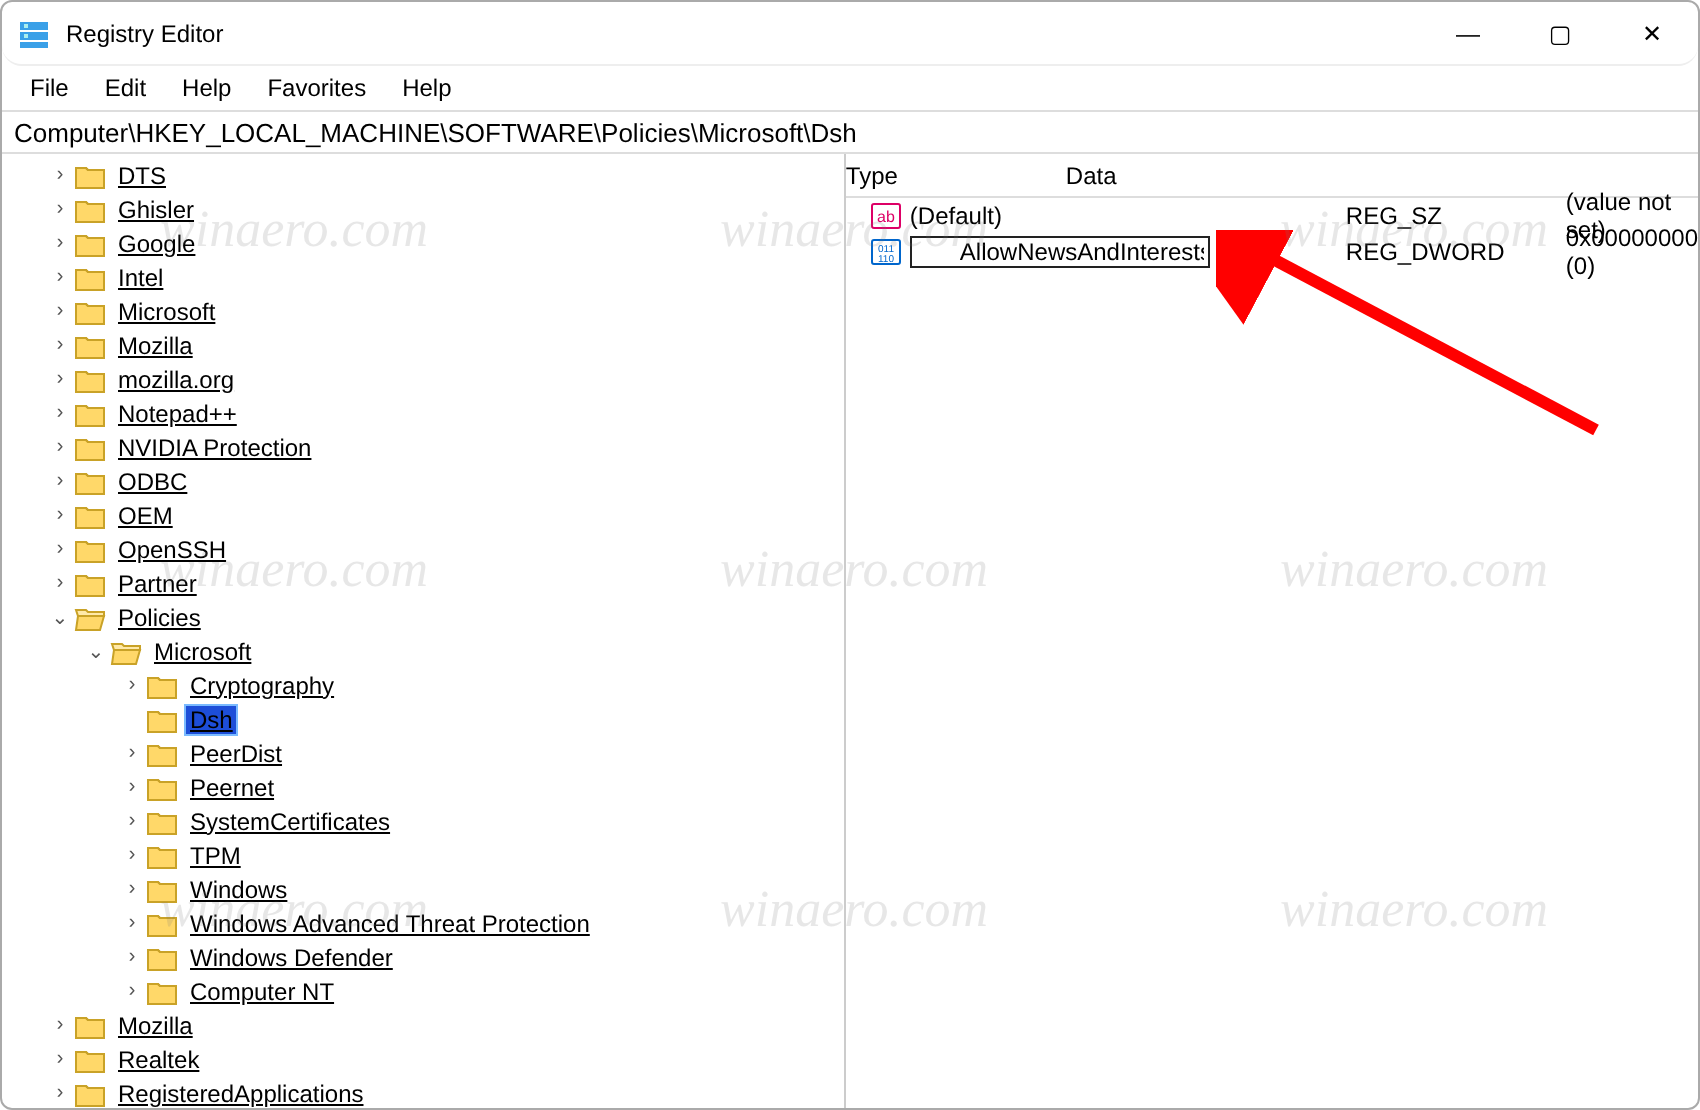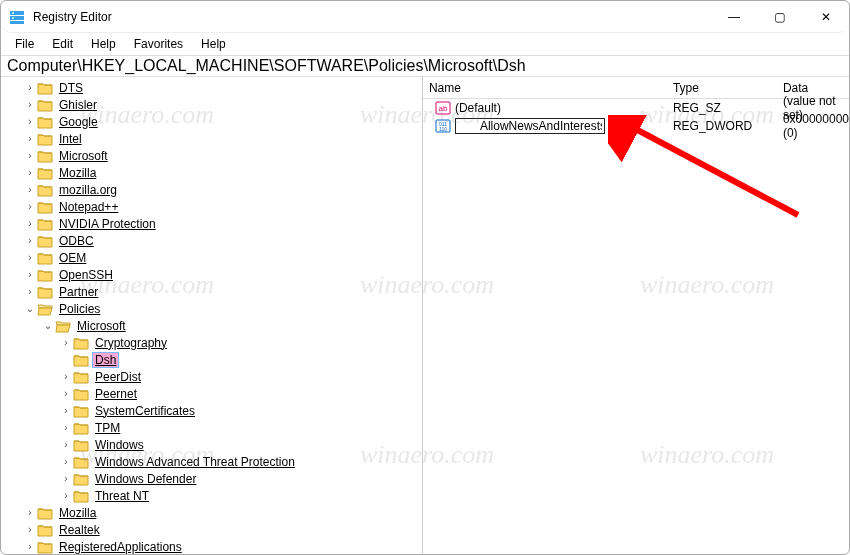--- a/index.html
+++ b/index.html
@@ -61,21 +61,21 @@
   .menu-item {
     padding: 2px 8px;
   }
   .addressbar {
     height: 22px;
     border-top: 1px solid #ddd;
     border-bottom: 1px solid #ddd;
     display: flex;
     align-items: center;
     padding: 0 6px;
-    font-size: 16px;
+    font-size: 13px;
   }
   .content {
     flex: 1;
     display: flex;
     overflow: hidden;
   }
   .tree-pane {
     width: 445px;
     border-right: 1px solid #ccc;
     overflow: hidden;
@@ -103,21 +103,21 @@
   .folder-icon {
     width: 16px; height: 14px;
     margin-right: 4px;
     display: inline-flex;
   }
   .node-label {
     padding: 0 2px;
     text-decoration: underline;
   }
   .node-selected .node-label {
-    background: #f9a8d4;
+    background: #1d4ed8;
     outline: 1px solid #7abaff;
   }
   .list-pane {
     flex: 1;
     display: flex;
     flex-direction: column;
   }
   .list-header {
     display: flex;
     height: 22px;
@@ -501,21 +501,21 @@
                       </li>
                       <li>
                         <div class="node">
     <span class="chev">›</span>
     <span class="folder-icon">
                             <svg viewBox="0 0 16 14">
                               <path d="M1 3h5l1 1h8v9H1z" fill="#ffd869" stroke="#c9a227"></path>
                               <path d="M1 3h5l1 1h8" fill="none" stroke="#c9a227"></path>
                             </svg>
                           </span>
-    <span class="node-label">Threat NT</span>
+    <span class="node-label">Computer NT</span>
   </div>
                       </li>
                     </ul>
                   </li>
                 </ul>
               </li>
               <li>
                 <div class="node">
     <span class="chev">›</span>
     <span class="folder-icon">
@@ -551,21 +551,20 @@
     <span class="node-label">RegisteredApplications</span>
   </div>
               </li>
             </ul>
           </li>
         </ul>
     </div>
 
     <div class="list-pane">
       <div class="list-header">
-        <div class="col-name">Name</div>
         <div class="col-type">Type</div>
         <div class="col-data">Data</div>
       </div>
       <div class="list-body" id="list-body">
           <div class="row">
     <div class="col-name" style="display:flex;align-items:center">
       <span class="val-icon">
                 <svg viewBox="0 0 16 16">
                   <rect x="1" y="2" width="14" height="12" rx="1" fill="#fff" stroke="#d06"></rect>
                   <text x="8" y="11" text-anchor="middle" font-size="8" fill="#d06" font-family="Arial">ab</text>

